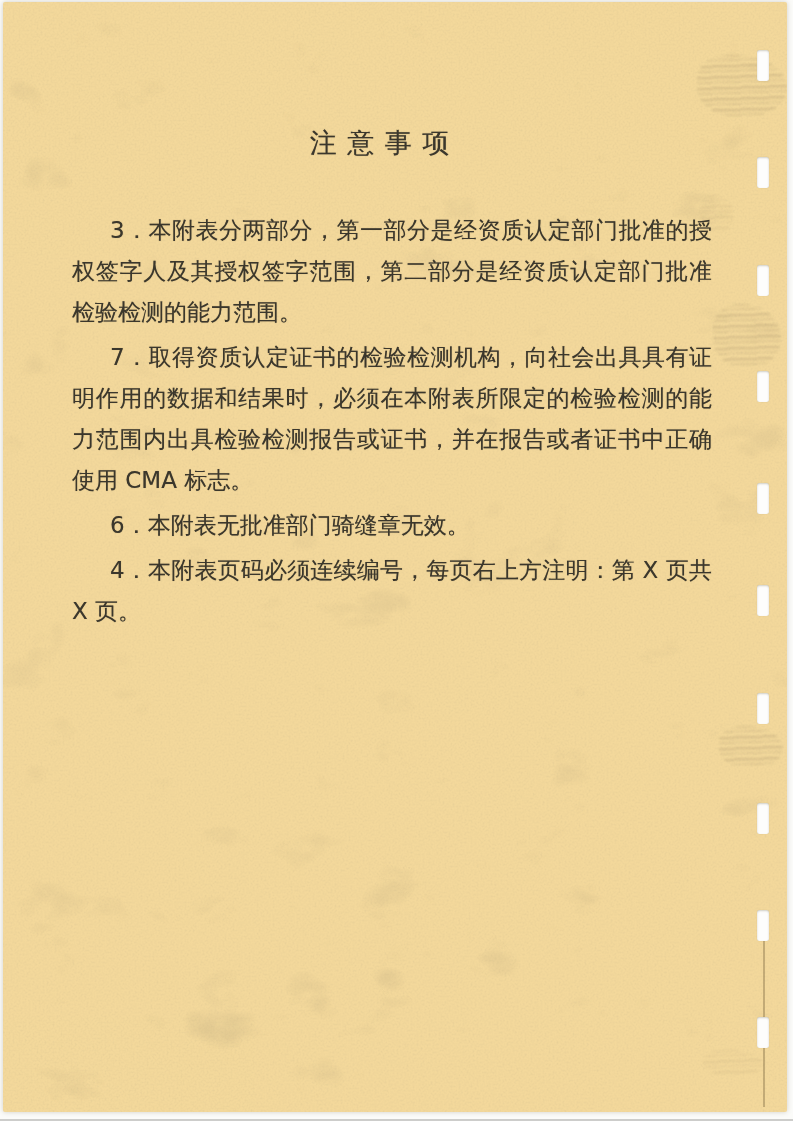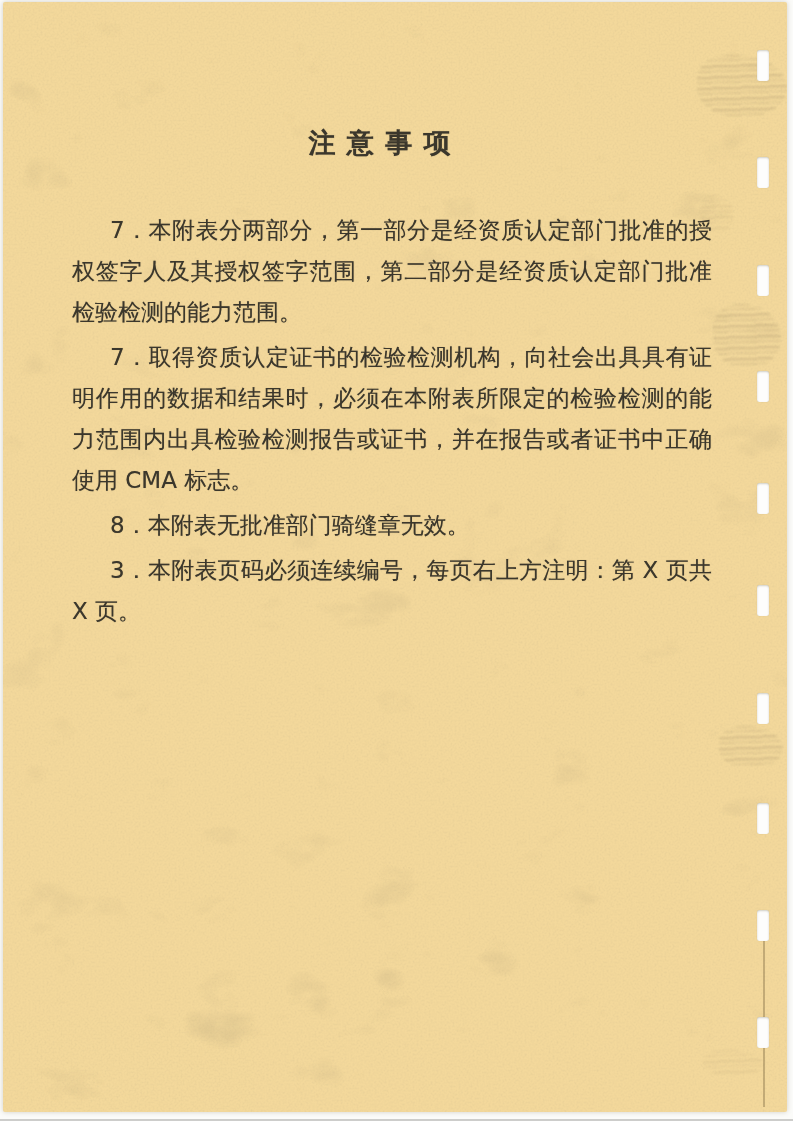--- a/index.html
+++ b/index.html
@@ -27,21 +27,21 @@
   .content {
     position: absolute; left: 69px; top: 0;
     width: 640px;
     color: #3b372c;
   }
   .title {
     margin: 124px 0 0 0;
     position: relative; left: -12px;
     text-align: center;
     font-size: 27px;
-    font-weight: bold;
+    font-weight: normal;
     letter-spacing: 1px;
     line-height: 34px;
     text-shadow: 0 0 0.8px rgba(59,55,44,0.55);
     white-space: pre;
   }
   .body-text { margin-top: 50px; }
   .body-text p {
     margin: 0 0 4px 0;
     font-size: 23px;
     line-height: 41px;
@@ -101,24 +101,24 @@
           <feColorMatrix type="matrix" values="0 0 0 0 0.55  0 0 0 0 0.43  0 0 0 0 0.22  0.8 0.8 0.8 0 -1.02"></feColorMatrix>
         </filter>
       </defs>
       <rect width="784" height="1110" filter="url(#speck)" opacity="0.45"></rect>
       <rect width="784" height="1110" filter="url(#veins)" opacity="0.5"></rect>
     </svg>
 
     <div class="content">
       <div class="title">注 意 事 项</div>
       <div class="body-text">
-        <p>7．本附表分两部分，第一部分是经资质认定部门批准的授权签字人及其授权签字范围，第二部分是经资质认定部门批准检验检测的能力范围。</p>
+        <p>3．本附表分两部分，第一部分是经资质认定部门批准的授权签字人及其授权签字范围，第二部分是经资质认定部门批准检验检测的能力范围。</p>
         <p>7．取得资质认定证书的检验检测机构，向社会出具具有证明作用的数据和结果时，必须在本附表所限定的检验检测的能力范围内出具检验检测报告或证书，并在报告或者证书中正确使用 CMA 标志。</p>
-        <p>8．本附表无批准部门骑缝章无效。</p>
-        <p>3．本附表页码必须连续编号，每页右上方注明：第 X 页共 X 页。</p>
+        <p>6．本附表无批准部门骑缝章无效。</p>
+        <p>4．本附表页码必须连续编号，每页右上方注明：第 X 页共 X 页。</p>
       </div>
     </div>
 
     <div class="smudge" style="left:694px; top:53px; width:90px; height:62px;"></div>
     <div class="smudge light" style="left:697px; top:193px; width:34px; height:38px;"></div>
     <div class="smudge" style="left:710px; top:302px; width:68px; height:64px;"></div>
     <div class="smudge" style="left:716px; top:724px; width:64px; height:42px;"></div>
     <div class="smudge light" style="left:700px; top:1048px; width:60px; height:26px;"></div>
     <div class="crease" style="left:760px; top:920px; height:185px;"></div>
 

